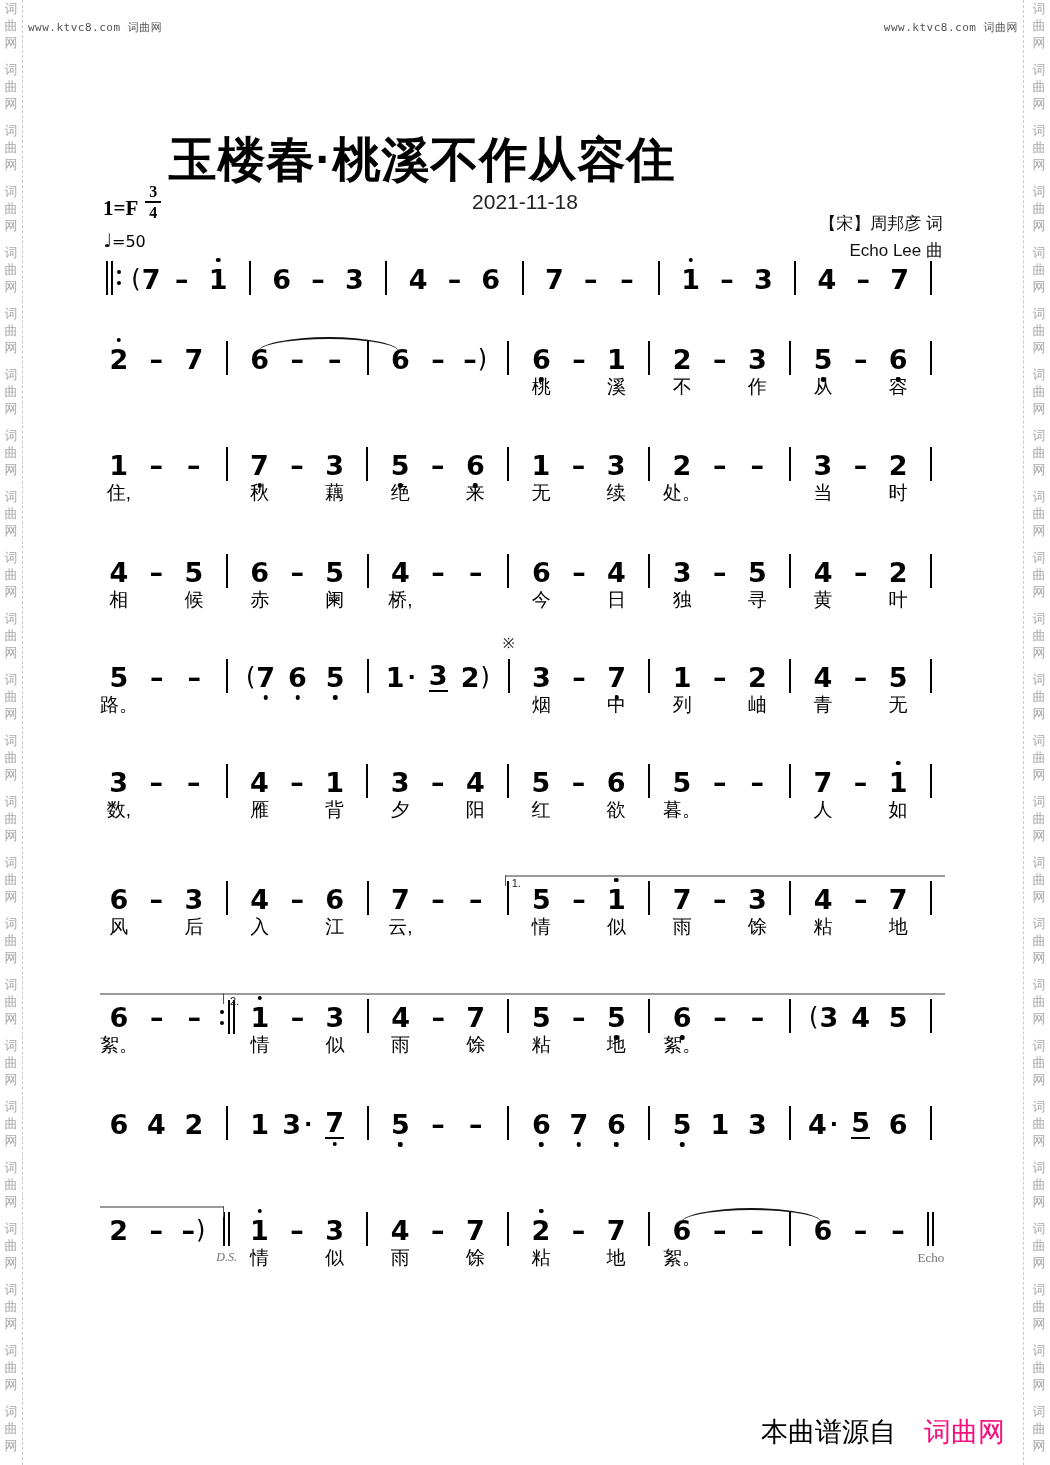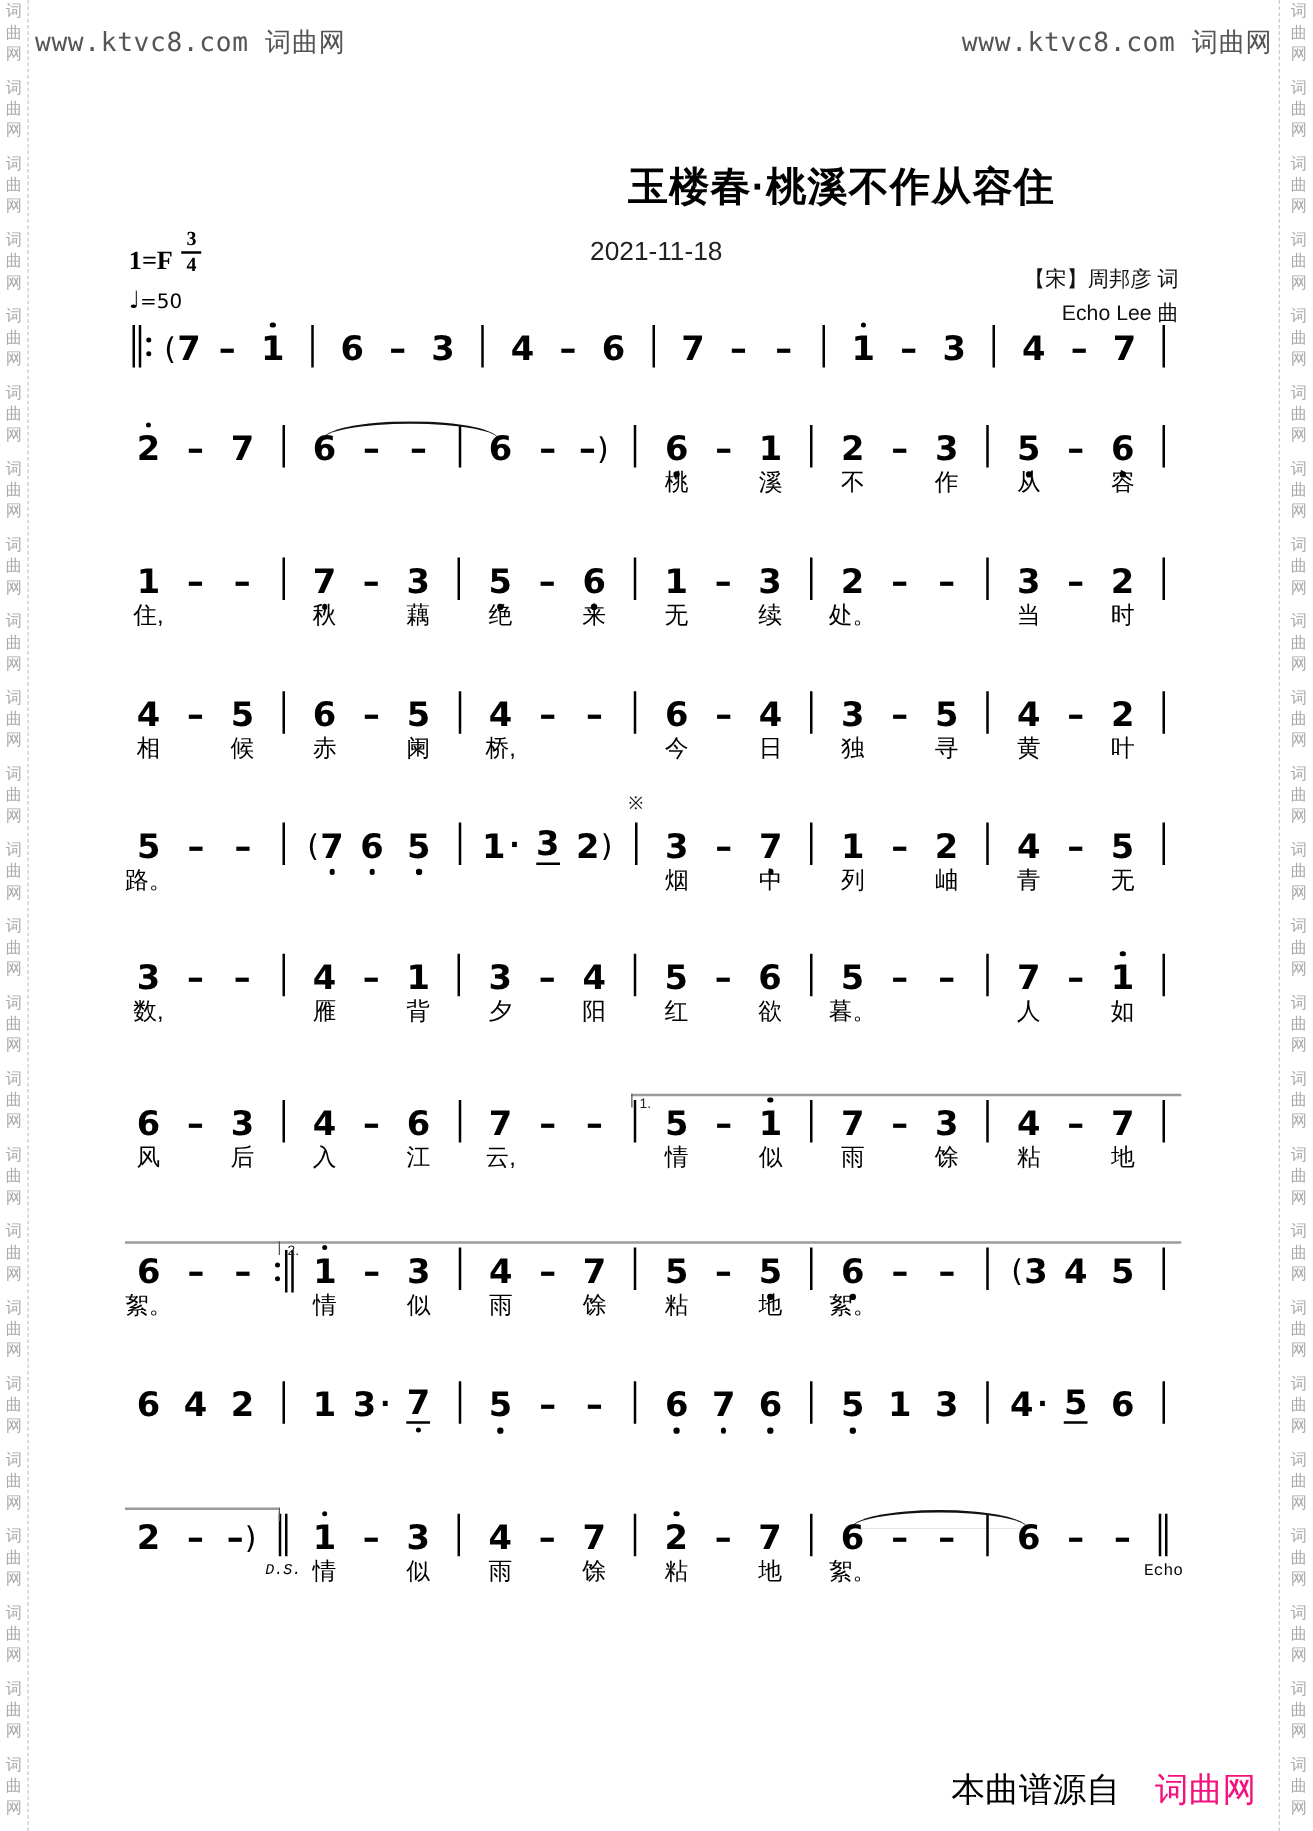--- a/index.html
+++ b/index.html
@@ -3,23 +3,23 @@
 <meta charset="utf-8">
 <style>
   html,body{margin:0;padding:0;}
   body{width:1050px;height:1465px;position:relative;background:#ffffff;overflow:hidden;
        font-family:"Liberation Sans",sans-serif;color:#000;}
   
   .side-col{position:absolute;top:0;width:18px;text-align:center;font-size:13px;line-height:17px;color:#aaa;}
   .side-col .wm-group{margin-bottom:10px;}
   .dash-line{position:absolute;top:0;height:1465px;width:0;border-left:1px dashed #c9c9c9;}
   
-  .top-wm{position:absolute;top:20px;font-family:"DejaVu Sans Mono",monospace;font-size:21px;color:#555;letter-spacing:.5px;}
+  .top-wm{position:absolute;top:20px;font-family:"DejaVu Sans Mono",monospace;font-size:11px;color:#555;letter-spacing:.5px;}
   
-  .title{position:absolute;top:128px;left:0;width:844px;text-align:right;font-size:32px;font-weight:bold;letter-spacing:1px;}
+  .title{position:absolute;top:128px;left:0;width:844px;text-align:center;font-size:48px;font-weight:bold;letter-spacing:1px;}
   .date{position:absolute;top:190px;left:0;width:1050px;text-align:center;font-size:21px;color:#222;}
   .keysig{position:absolute;left:103px;top:183px;display:flex;align-items:flex-end;font-weight:bold;font-size:21px;font-family:Liberation Serif, serif;}
   .frac{display:inline-flex;flex-direction:column;align-items:center;margin-left:7px;font-size:16px;line-height:17px;}
   .frac .num{border-bottom:2px solid #000;padding:0 4px 1px;}
   .frac .den{padding-top:1px;}
   .tempo{position:absolute;left:103px;top:229px;font-size:16px;font-family:"DejaVu Sans",sans-serif;}
   .tempo .note-glyph{font-size:19px;}
   .credits{position:absolute;top:210px;right:107px;text-align:right;font-size:17px;line-height:27px;color:#111;}
   
   .score-line{position:absolute;left:100px;width:845px;height:100px;}
@@ -31,21 +31,21 @@
   .d{position:relative;display:inline-block;line-height:1;}
   .d.u{border-bottom:2.5px solid #000;padding-bottom:1px;}
   .dotA,.dotB{position:absolute;left:50%;transform:translateX(-50%);width:4.5px;height:4.5px;background:#000;border-radius:50%;}
   .dotA{top:-8px;} .dotB{bottom:-9px;}
   .paren{font-weight:normal;font-size:24px;padding:0 1px;}
   .aft{margin-left:3px;font-size:22px;}
   .barwrap{position:relative;display:inline-flex;align-items:center;gap:3px;height:36px;}
   .bar{display:inline-block;width:2px;height:34px;background:#000;}
   .rdots{display:inline-flex;flex-direction:column;gap:7px;margin:0 1px;}
   .rdots i{width:4px;height:4px;background:#000;border-radius:50%;}
-  .bar-label{position:absolute;top:39px;left:50%;transform:translateX(-50%);font-family:Liberation Mono, monospace;font-size:12px;font-style:italic;white-space:nowrap;color:#000000;}
+  .bar-label{position:absolute;top:39px;left:50%;transform:translateX(-50%);font-family:Liberation Serif, serif;font-size:12px;font-style:italic;white-space:nowrap;color:#737373;}
   .bar-label.fine{font-style:normal;font-size:13px;}
   .segno{position:absolute;top:-25px;left:50%;transform:translateX(-50%);font-size:14px;font-weight:normal;color:#111;}
   
   .tie{position:absolute;top:-13px;height:13px;border-top:2px solid #111;border-radius:50% 50% 0 0/100% 100% 0 0;}
   .volta-line{position:absolute;top:-15px;height:0;border-top:2px solid #9a9a9a;}
   .volta-tick{position:absolute;top:-15px;width:0;height:11px;border-left:1.5px solid #555;}
   .volta-label{position:absolute;top:-13px;font-size:11px;color:#222;}
   
   .footer{position:absolute;top:1400px;right:45px;font-size:27px;display:flex;gap:28px;align-items:baseline;}
   .footer .site{font-weight:normal;margin-top:14px;}

